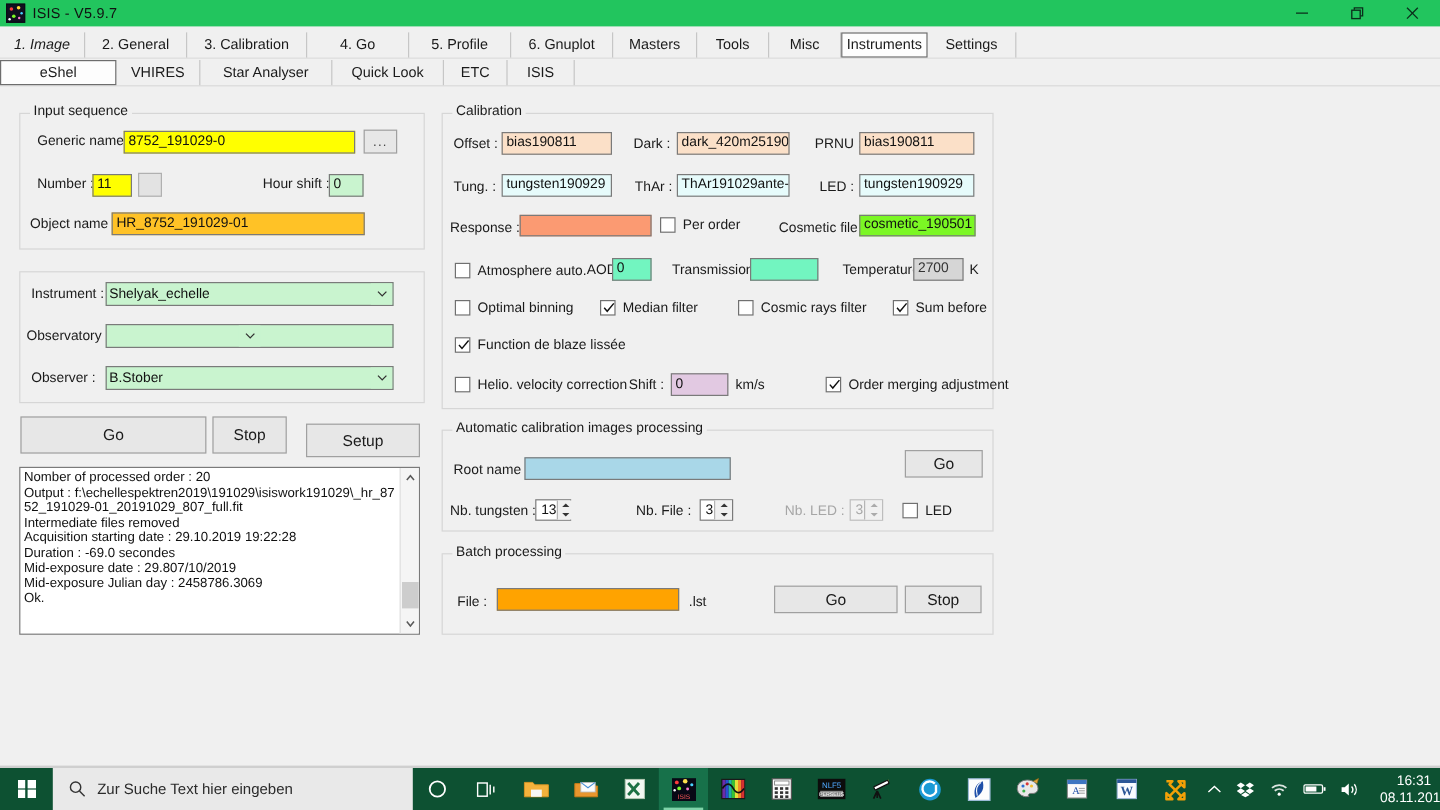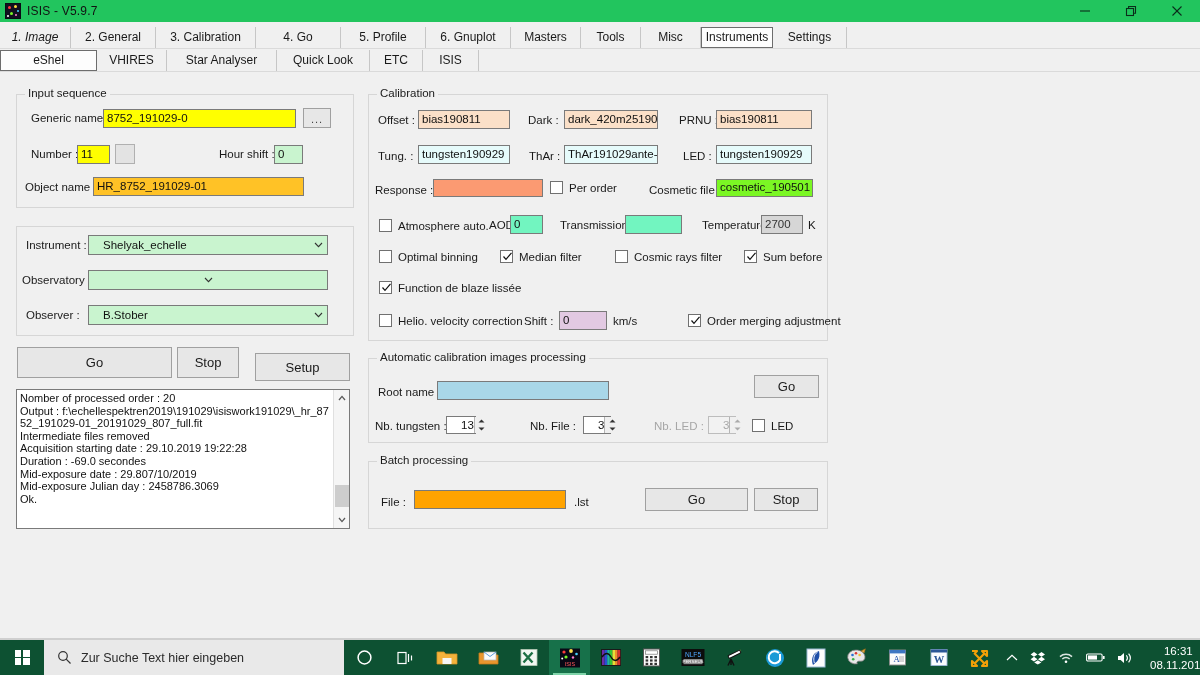--- a/index.html
+++ b/index.html
@@ -121,21 +121,21 @@
 
   
   .combo {
     position: absolute;
     border: 1px solid #7a7a7a;
     background: #c9f4cf;
     font-size: 11.5px; color: #111;
     display: flex; align-items: center;
     overflow: hidden;
   }
-  .combo .cval { flex: 1; padding-left: 14px; white-space: nowrap; overflow: hidden; }
+  .combo .cval { flex: 1; padding-left: 2px; white-space: nowrap; overflow: hidden; }
   .combo .carrow {
     width: 18px; height: 100%;
     background: #c9f4cf;
     display: flex; align-items: center; justify-content: center;
     flex: none;
   }
   .combo .carrow svg { display:block; }
 
   
   .btn {
@@ -174,21 +174,21 @@
   
   .spin {
     position: absolute;
     display: flex;
     border: 1px solid #7a7a7a;
     background: #fff;
     height: 18px;
   }
   .spin .sval {
     flex: 1; font-size: 11.5px; color:#111;
-    display:flex; align-items:center; padding-left:14px;
+    display:flex; align-items:center; padding-left:4px;
   }
   .spin .sbtns {
     width: 15px; border-left: 1px solid #b5b5b5;
     background: #f0f0f0;
     display:flex; flex-direction: column; flex:none;
   }
   .spin .sbtns span {
     flex:1; display:flex; align-items:center; justify-content:center;
   }
   .spin.disabled { border-color:#bdbdbd; background:#f2f2f2; }

